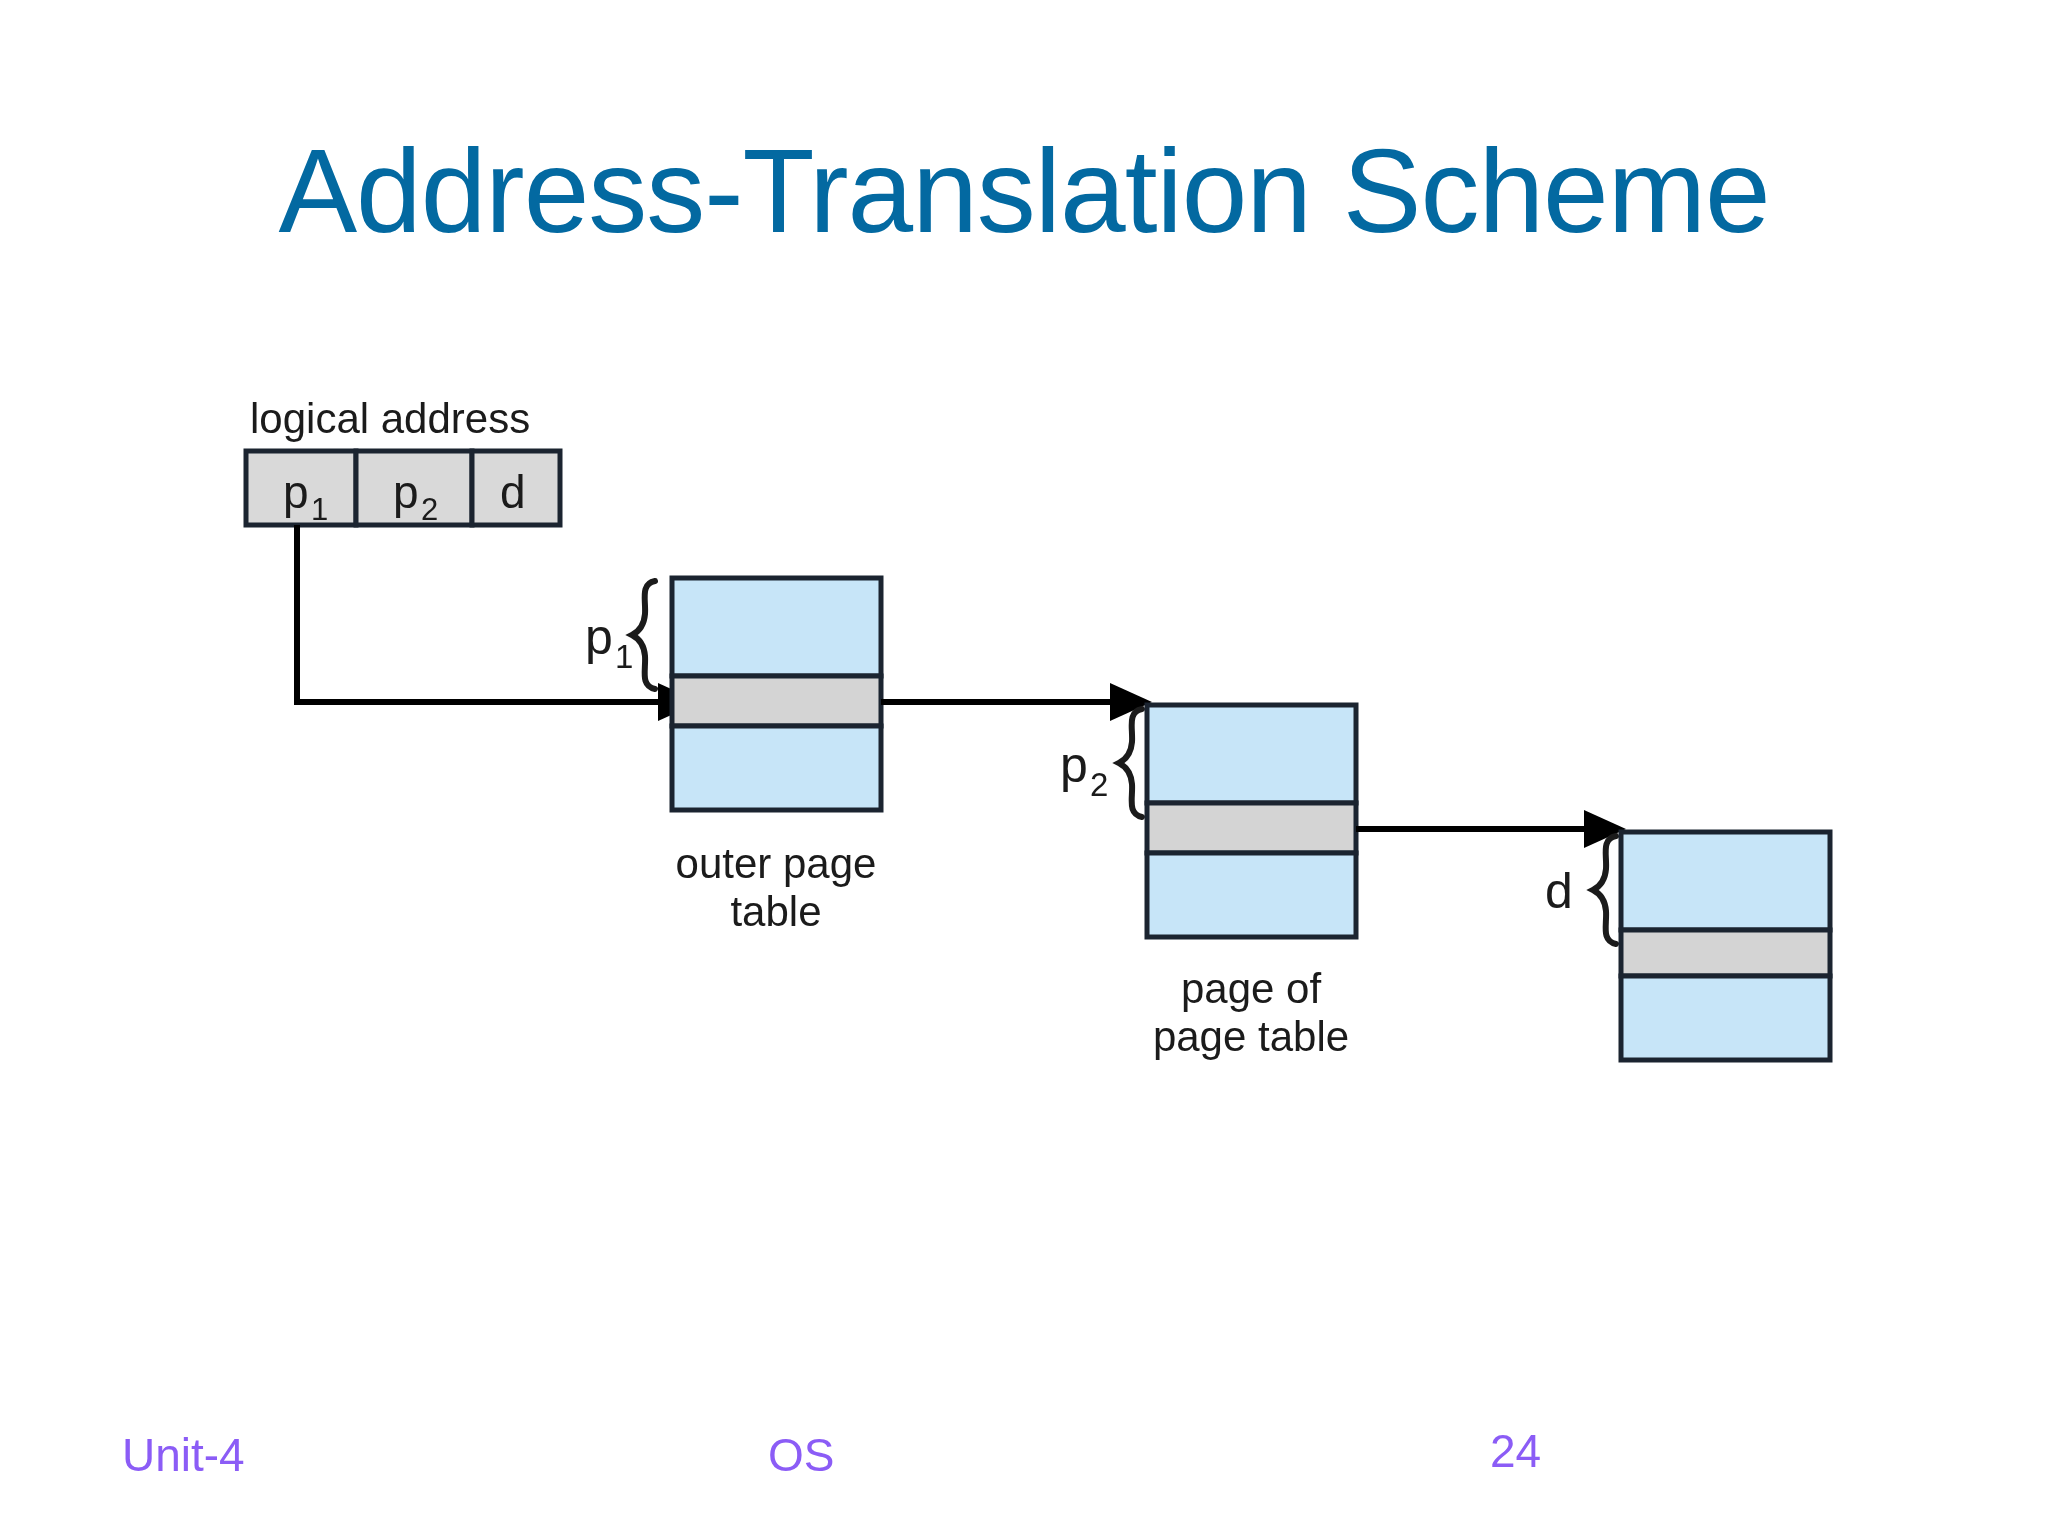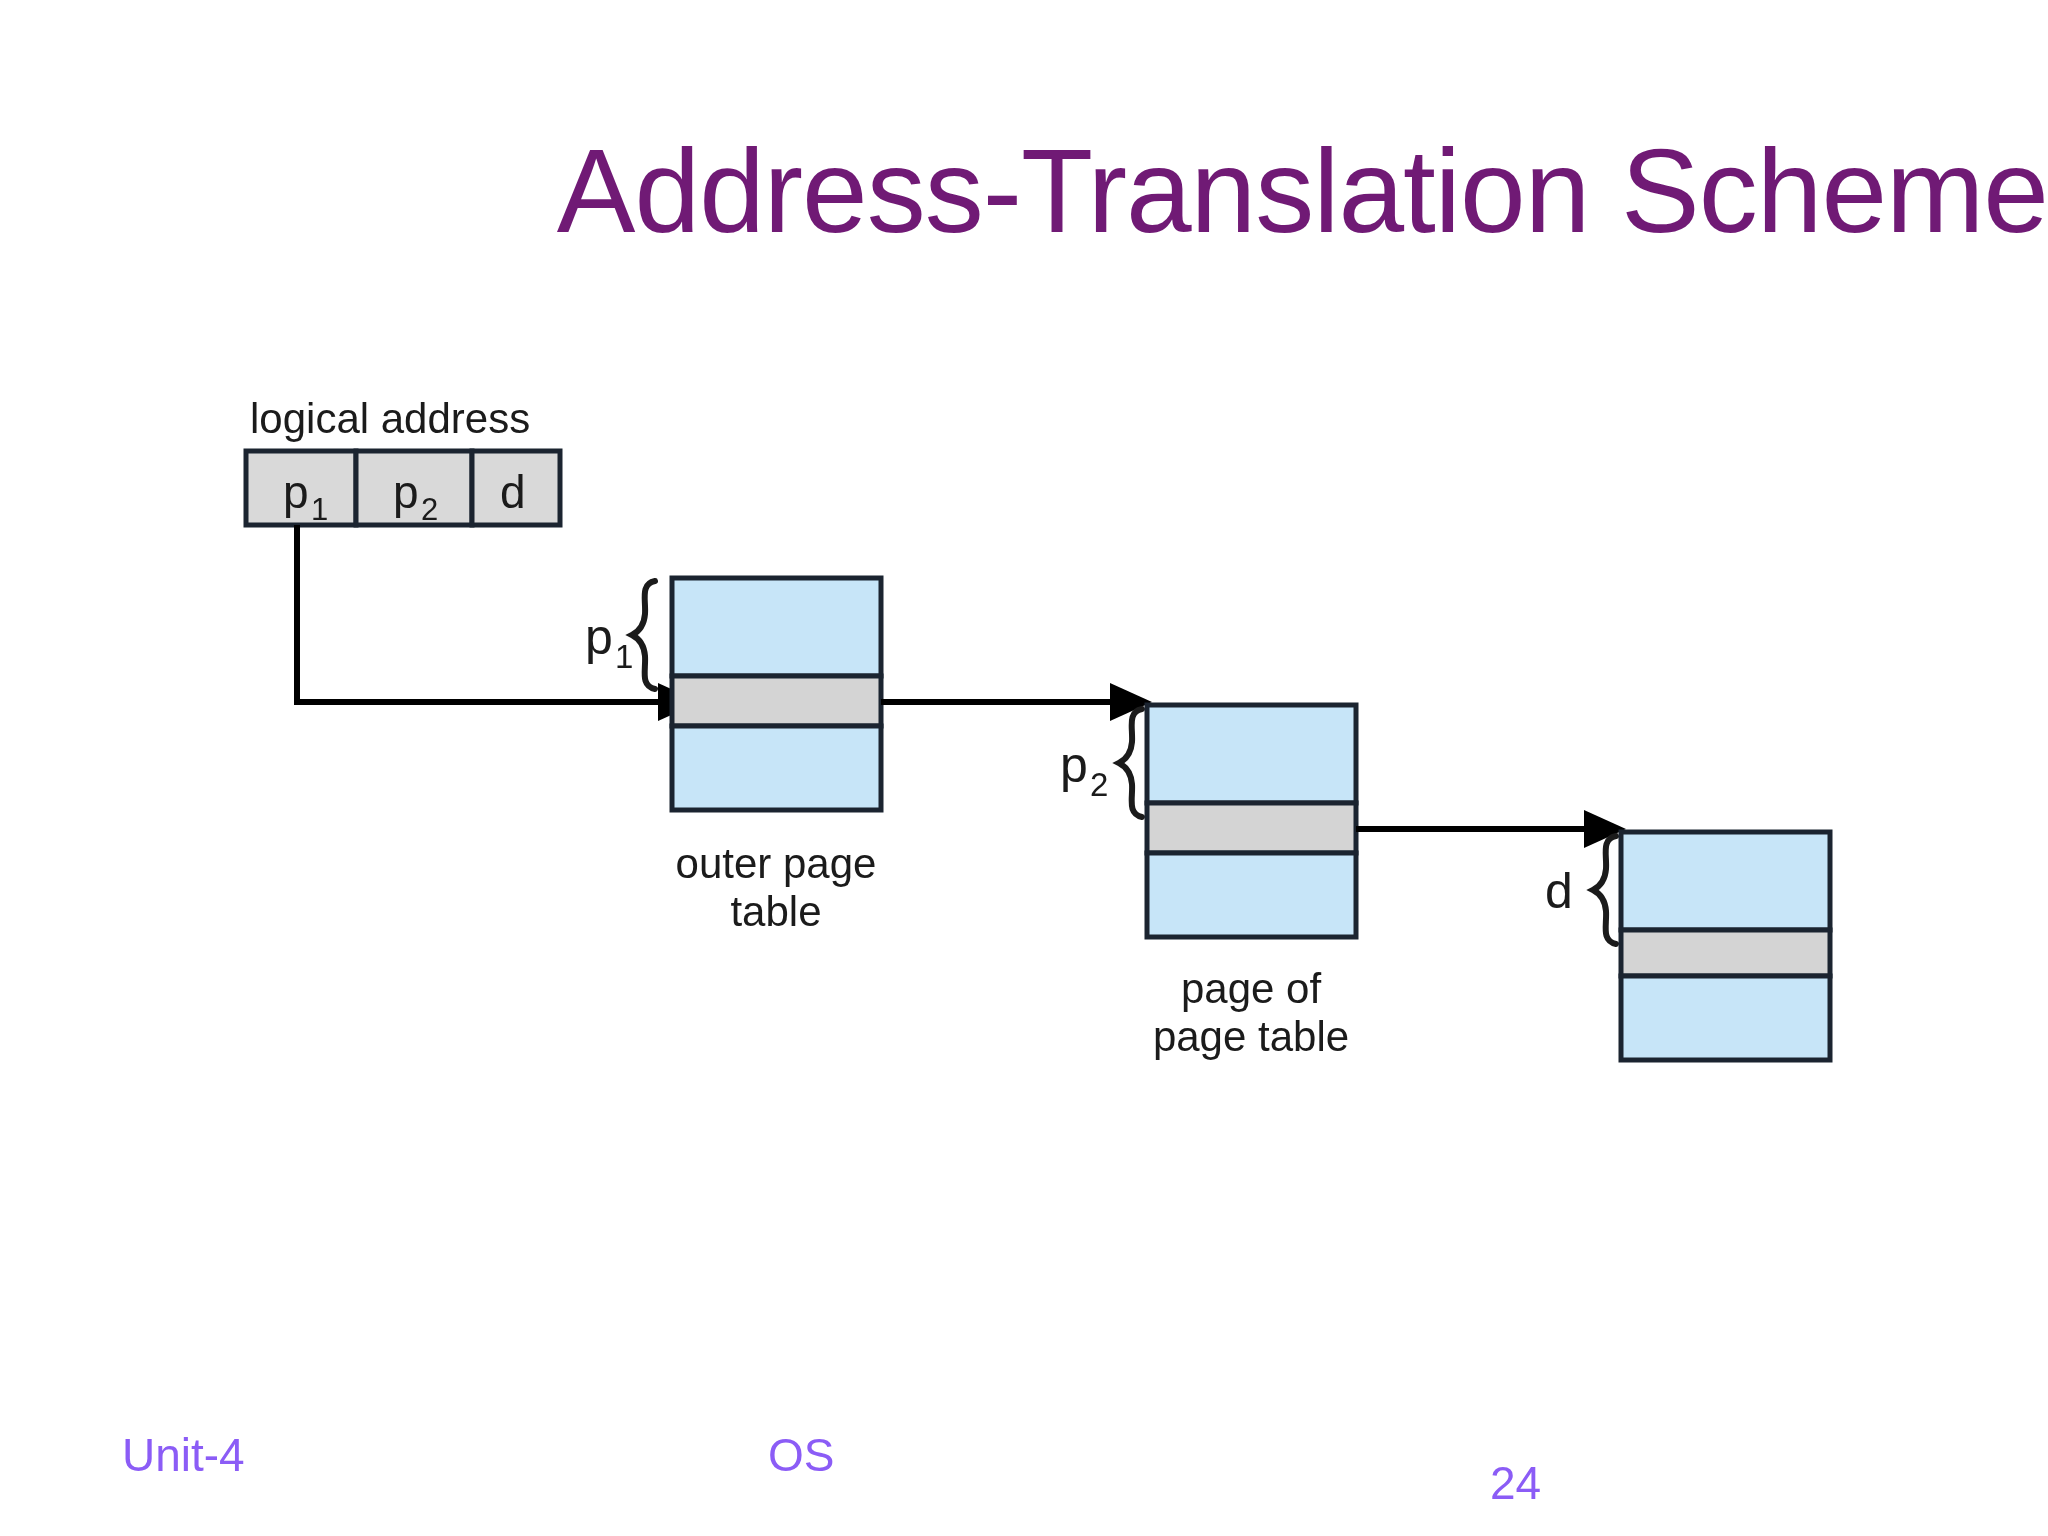--- a/index.html
+++ b/index.html
@@ -14,25 +14,25 @@
     font-family: "Liberation Sans", sans-serif;
     overflow: hidden;
   }
 
   
   #slide-title {
     position: absolute;
     left: 0;
     top: 132px;
     width: 2048px;
-    text-align: right;
+    text-align: center;
     font-size: 118px;
     line-height: 1.0;
     font-weight: 400;
-    color: #701a75;
+    color: #0369a1;
     letter-spacing: -1px;
     white-space: nowrap;
   }
 
   
   #diagram {
     position: absolute;
     left: 0;
     top: 0;
     width: 2048px;
@@ -46,21 +46,21 @@
   .footer-text {
     position: absolute;
     bottom: 0;
     font-size: 46px;
     color: #8b5cf6;
     line-height: 1;
     white-space: nowrap;
   }
   #footer-unit  { left: 122px;  top: 1432px; }
   #footer-title { left: 768px;  top: 1432px; }
-  #footer-page  { left: 1490px; top: 1460px; }
+  #footer-page  { left: 1490px; top: 1428px; }
 </style>
 </head>
 <body>
 
 <div id="slide-title">Address-Translation Scheme</div>
 
 <div id="diagram">
 <svg width="2048" height="1536" viewBox="0 0 2048 1536" xmlns="http://www.w3.org/2000/svg">
 
   <text id="lbl-logical-address" x="250" y="433" font-family="Liberation Sans, sans-serif" font-size="42" fill="#1b1b1b">logical address</text>

